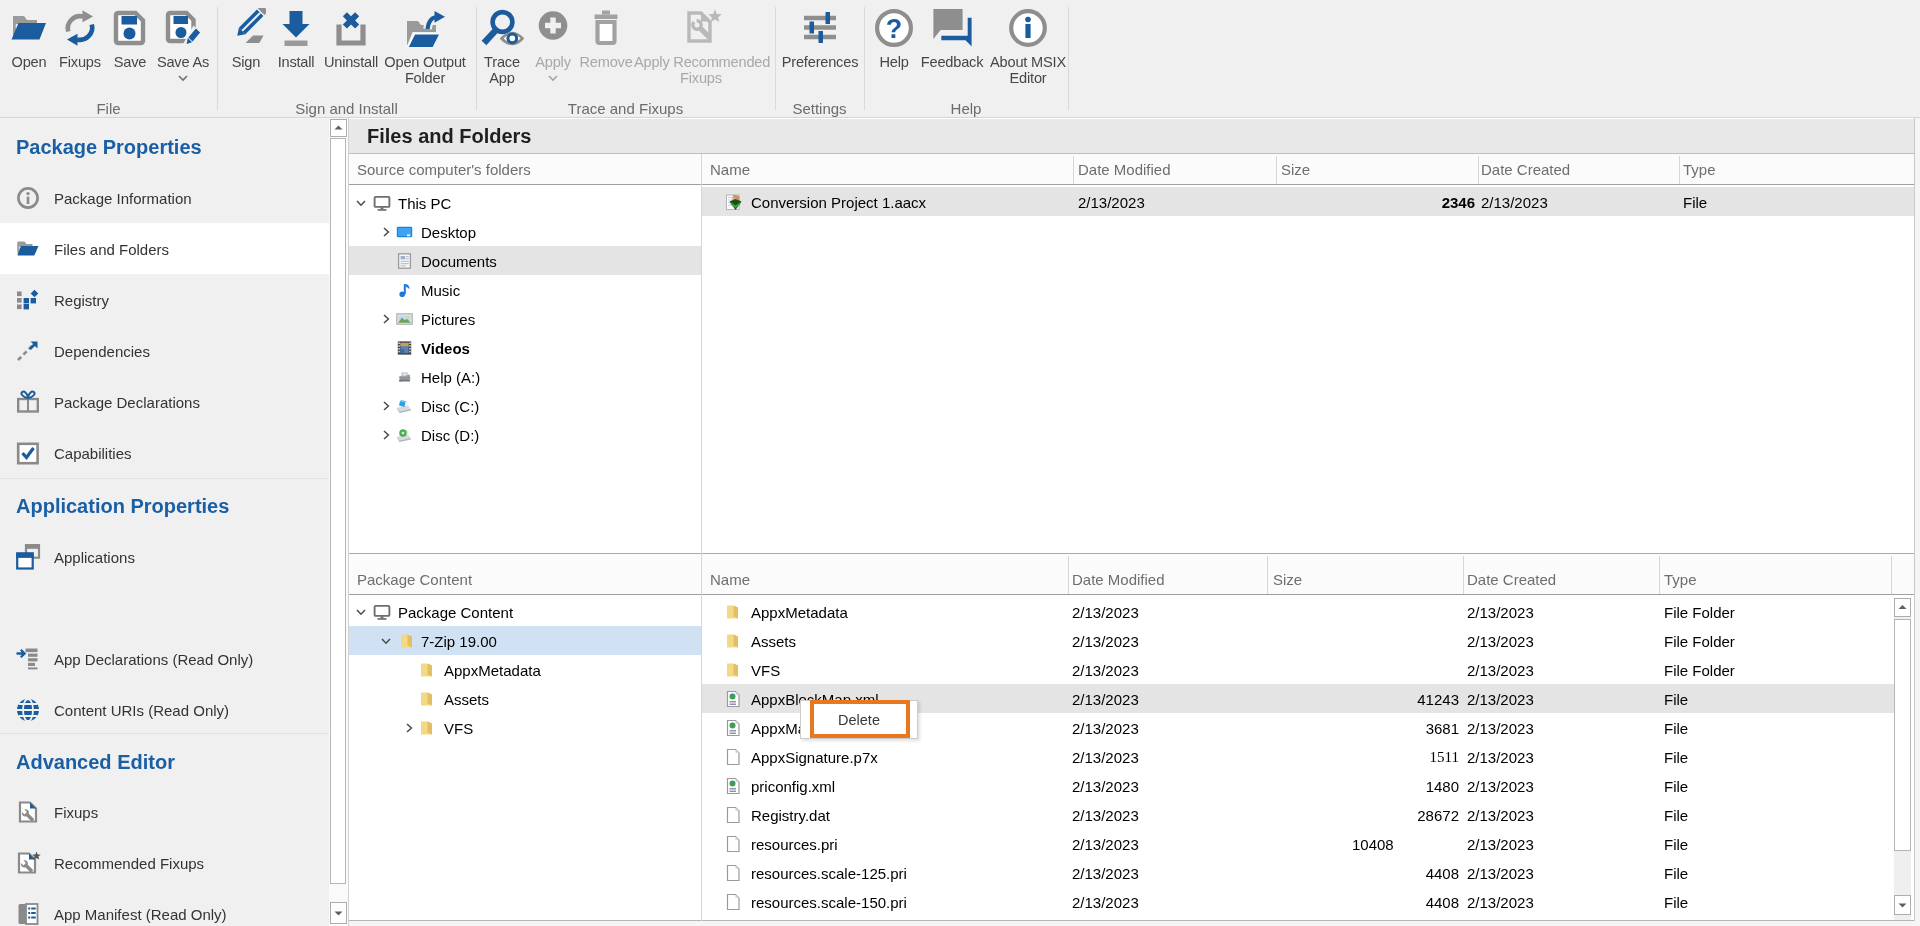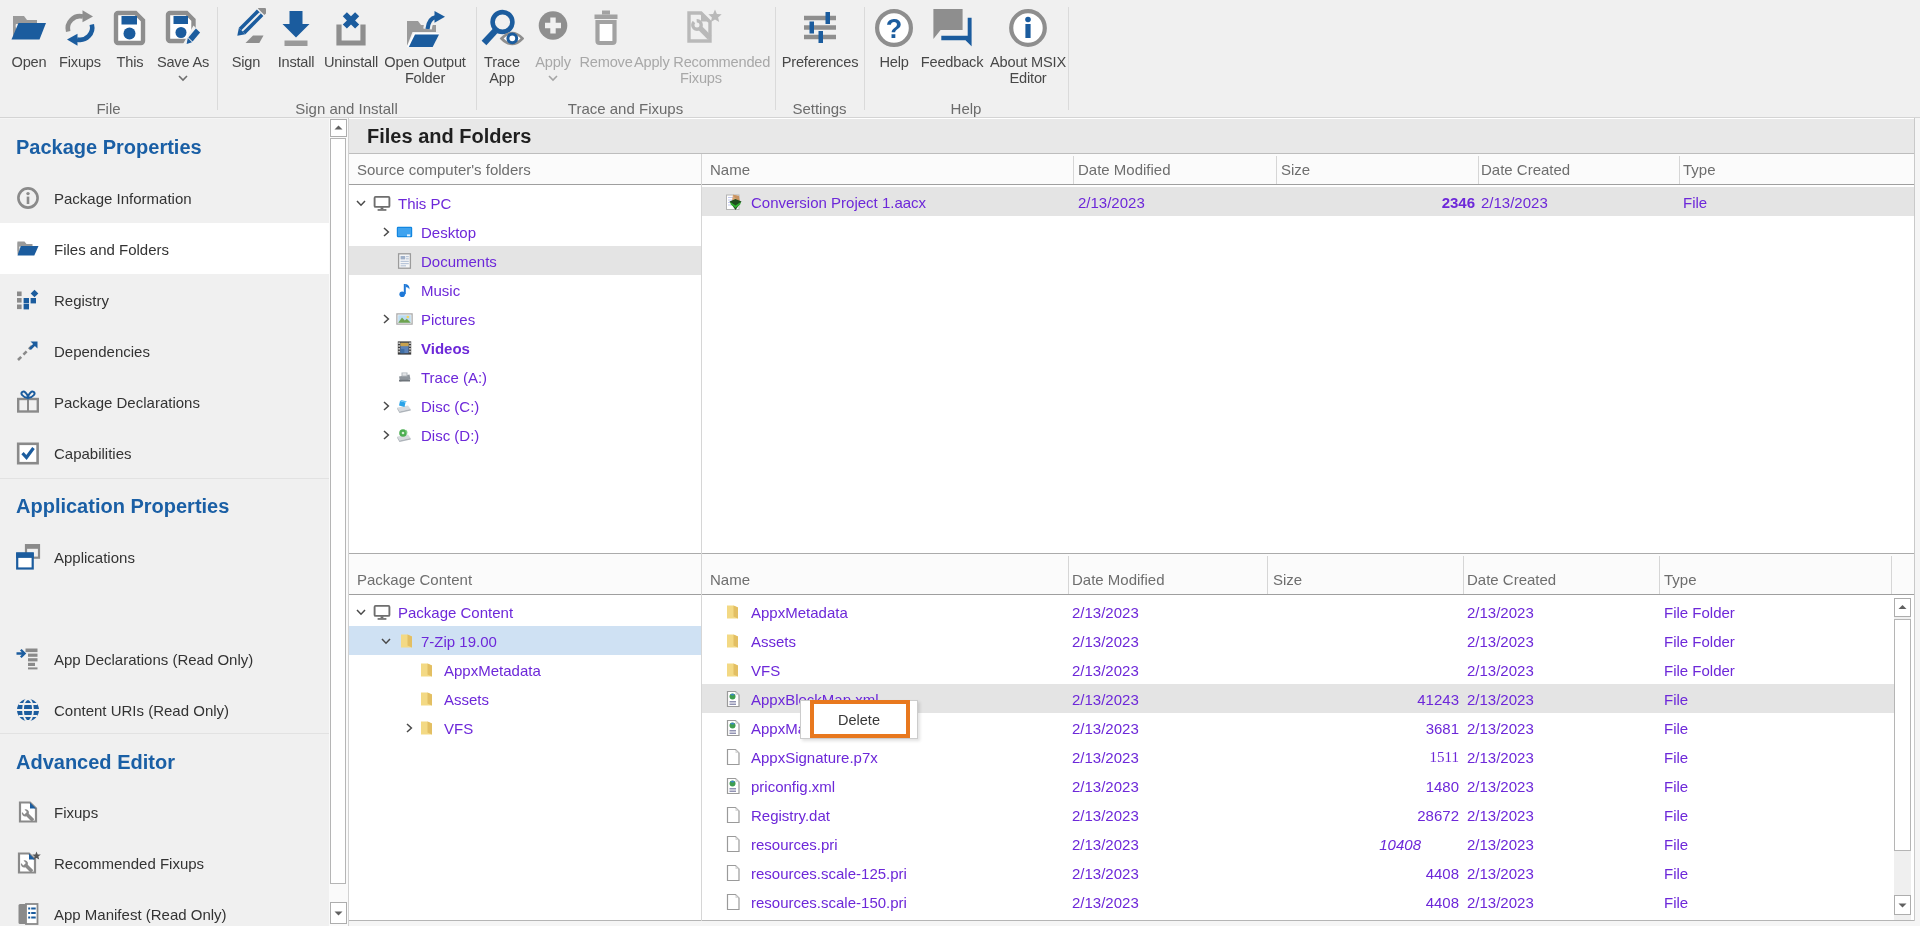--- a/index.html
+++ b/index.html
@@ -32,21 +32,21 @@
   .sbtn { position:absolute; background:#fff; border:1px solid #adadad; }
   .sthumb { position:absolute; background:#fff; border:1px solid #b5b5b5; }
   #vline-nav { position:absolute; left:348px; top:118px; width:1px; height:808px; background:#d2d2d2; }
 
   
   #content { position:absolute; left:349px; top:118px; width:1566px; height:803px; background:#fff; border-right:1px solid #c9c9c9; }
   #titlebar { position:absolute; left:0; top:1px; width:1565px; height:35px; background:#e8e8e8; border-bottom:1px solid #bdbdbd; }
   #titlebar .t { position:absolute; left:18px; top:50%; transform:translateY(-50%); font-size:20px; font-weight:bold; color:#1f1f1f; }
   .phead { position:absolute; font-size:15px; color:#6e6e6e; white-space:nowrap; }
   .colsep { position:absolute; width:1px; background:#d6d6d6; }
-  .row { position:absolute; height:29px; font-size:15px; color:#6d28d9; }
+  .row { position:absolute; height:29px; font-size:15px; color:#000000; }
   .cell { position:absolute; top:50%; transform:translateY(-50%); white-space:nowrap; }
   .r-sel { background:#e4e4e4; }
   .t-sel { background:#cfe1f3; }
   .chev { position:absolute; top:50%; transform:translateY(-50%); }
   .ticon { position:absolute; top:50%; transform:translateY(-50%); }
 
   
   #blsb { position:absolute; left:1545px; top:480px; width:17px; height:322px; background:#efefef; }
 
   
@@ -77,21 +77,21 @@
       </svg>
       <div class="rlbl">Fixups</div>
     </div>
 
     <div class="rbtn" style="left:105px;width:50px;">
       <svg width="40" height="40" viewBox="0 0 40 40">
         <path d="M8,5 h17.5 L33,12.5 V33 a2,2 0 0 1 -2,2 H8 a2,2 0 0 1 -2,-2 V7 a2,2 0 0 1 2,-2 z" fill="#fff" stroke="#8e8e8e" stroke-width="4.4"></path>
         <rect x="11.5" y="8" width="15.5" height="8.5" fill="#1b5c9e"></rect>
         <circle cx="19.5" cy="25.5" r="6" fill="#1b5c9e"></circle>
       </svg>
-      <div class="rlbl">This</div>
+      <div class="rlbl">Save</div>
     </div>
 
     <div class="rbtn" style="left:155px;width:56px;">
       <svg width="40" height="40" viewBox="0 0 40 40">
         <path d="M7,5 h16.5 L30.5,12 V31 a2,2 0 0 1 -2,2 H7 a2,2 0 0 1 -2,-2 V7 a2,2 0 0 1 2,-2 z" fill="#fff" stroke="#8e8e8e" stroke-width="4.4"></path>
         <rect x="10.5" y="8" width="14.5" height="8" fill="#1b5c9e"></rect>
         <circle cx="18" cy="24.5" r="5.5" fill="#1b5c9e"></circle>
         <path d="M30.5,17.5 L38.9,25.9 L28.4,38.4 L20,36 Z" fill="#f0f0f0"></path>
         <path d="M32.9,20.4 L37.1,24.6 L29.6,33.6 L25.4,29.4 Z" fill="#1b5c9e"></path>
         <path d="M29,34.3 L24.8,30.1 L23.6,36 Z" fill="#1b5c9e"></path>
@@ -455,21 +455,21 @@
         </svg>
         <div class="cell" style="left:72px;">Videos</div>
       </div>
       <div class="row" style="left:0;top:208px;width:352px;">
         <svg class="ticon" style="left:47px;" width="17" height="16" viewBox="0 0 17 16">
           <path d="M3,7.5 L13.5,5.5 L14.5,10.5 L4,12.5 Z" fill="#8f959c"></path>
           <path d="M5.5,3.5 h6 v4 h-6 z" fill="#aeb4ba"></path>
           <rect x="6.5" y="4.2" width="4" height="2.4" fill="#e3e5e7"></rect>
           <path d="M3,10.8 h11 v1.7 h-11 z" fill="#6e747a"></path>
         </svg>
-        <div class="cell" style="left:72px;">Trace (A:)</div>
+        <div class="cell" style="left:72px;">Help (A:)</div>
       </div>
       <div class="row" style="left:0;top:237px;width:352px;">
         <svg class="chev" style="left:31px;" width="12" height="12" viewBox="0 0 12 12">
             <path d="M4,2 L8.4,6 L4,10" fill="none" stroke="#4a4a4a" stroke-width="1.5"></path>
           </svg>
         <svg class="ticon" style="left:47px;" width="17" height="16" viewBox="0 0 17 16">
           <path d="M1.5,9.5 L12,7.5 L14.5,11 L3.5,13.5 Z" fill="#d7dbdf"></path>
           <path d="M1.5,9.5 L3.5,13.5 L14.5,11 L14.8,12.5 L3.5,15 L1.2,11 Z" fill="#aeb4ba"></path>
           <path d="M4,3 l5.5,1.5 -1,4.5 -5.5,-1.5 z" fill="#29a3e8"></path>
           <path d="M4,3 l5.5,1.5 1.5,-1 -5.5,-1.5 z" fill="#5cc0f2"></path>
@@ -666,21 +666,21 @@
         <div class="cell" style="left:765px;">2/13/2023</div>
         <div class="cell" style="left:962px;">File</div>
       </div>
       <div class="row" style="left:353px;top:275px;width:1192px;">
         <svg class="ticon" style="left:24px;" width="14" height="17" viewBox="0 0 14 17">
           <path d="M1.5,1 h8 l3.5,3.5 v11.5 h-11.5 z" fill="#fff" stroke="#9a9a9a" stroke-width="1.2"></path>
           <path d="M9.5,1 l3.5,3.5 h-3.5 z" fill="#d9d9d9"></path>
         </svg>
         <div class="cell" style="left:49px;">resources.pri</div>
         <div class="cell" style="left:370px;">2/13/2023</div>
-        <div class="cell" style="left:612px;width:107px;text-align:right;font-style:italic;">10408</div>
+        <div class="cell" style="left:650px;width:107px;text-align:left;">10408</div>
         <div class="cell" style="left:765px;">2/13/2023</div>
         <div class="cell" style="left:962px;">File</div>
       </div>
       <div class="row" style="left:353px;top:304px;width:1192px;">
         <svg class="ticon" style="left:24px;" width="14" height="17" viewBox="0 0 14 17">
           <path d="M1.5,1 h8 l3.5,3.5 v11.5 h-11.5 z" fill="#fff" stroke="#9a9a9a" stroke-width="1.2"></path>
           <path d="M9.5,1 l3.5,3.5 h-3.5 z" fill="#d9d9d9"></path>
         </svg>
         <div class="cell" style="left:49px;">resources.scale-125.pri</div>
         <div class="cell" style="left:370px;">2/13/2023</div>

